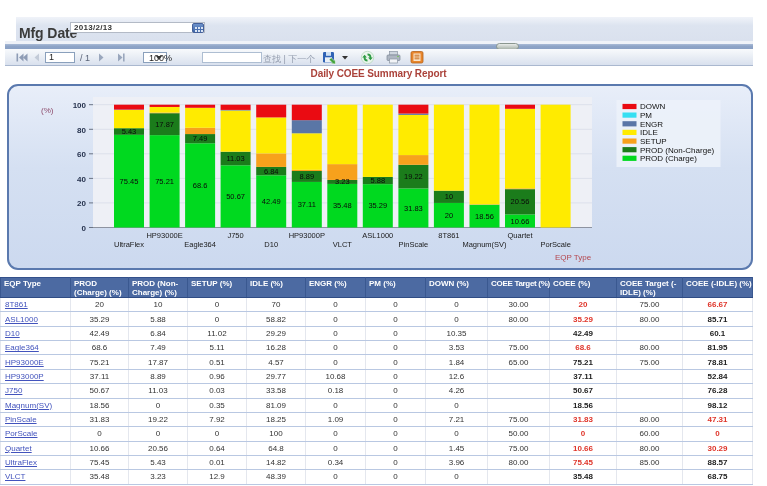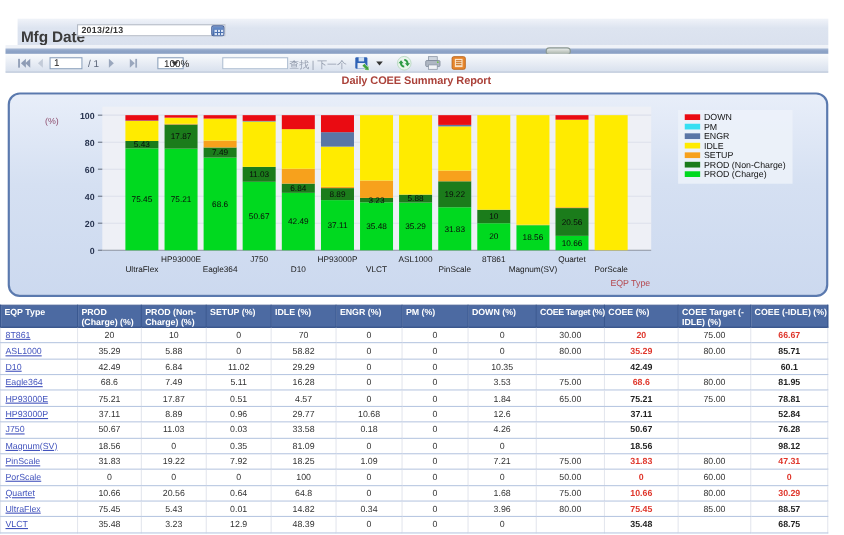--- a/index.html
+++ b/index.html
@@ -403,21 +403,21 @@
         <td class="b red">0</td>
       </tr>
       <tr>
         <td class="lnk"><span>Quartet</span></td>
         <td>10.66</td>
         <td>20.56</td>
         <td>0.64</td>
         <td>64.8</td>
         <td>0</td>
         <td>0</td>
-        <td>1.68</td>
+        <td>1.45</td>
         <td>75.00</td>
         <td class="b red">10.66</td>
         <td>80.00</td>
         <td class="b red">30.29</td>
       </tr>
       <tr>
         <td class="lnk"><span>UltraFlex</span></td>
         <td>75.45</td>
         <td>5.43</td>
         <td>0.01</td>

